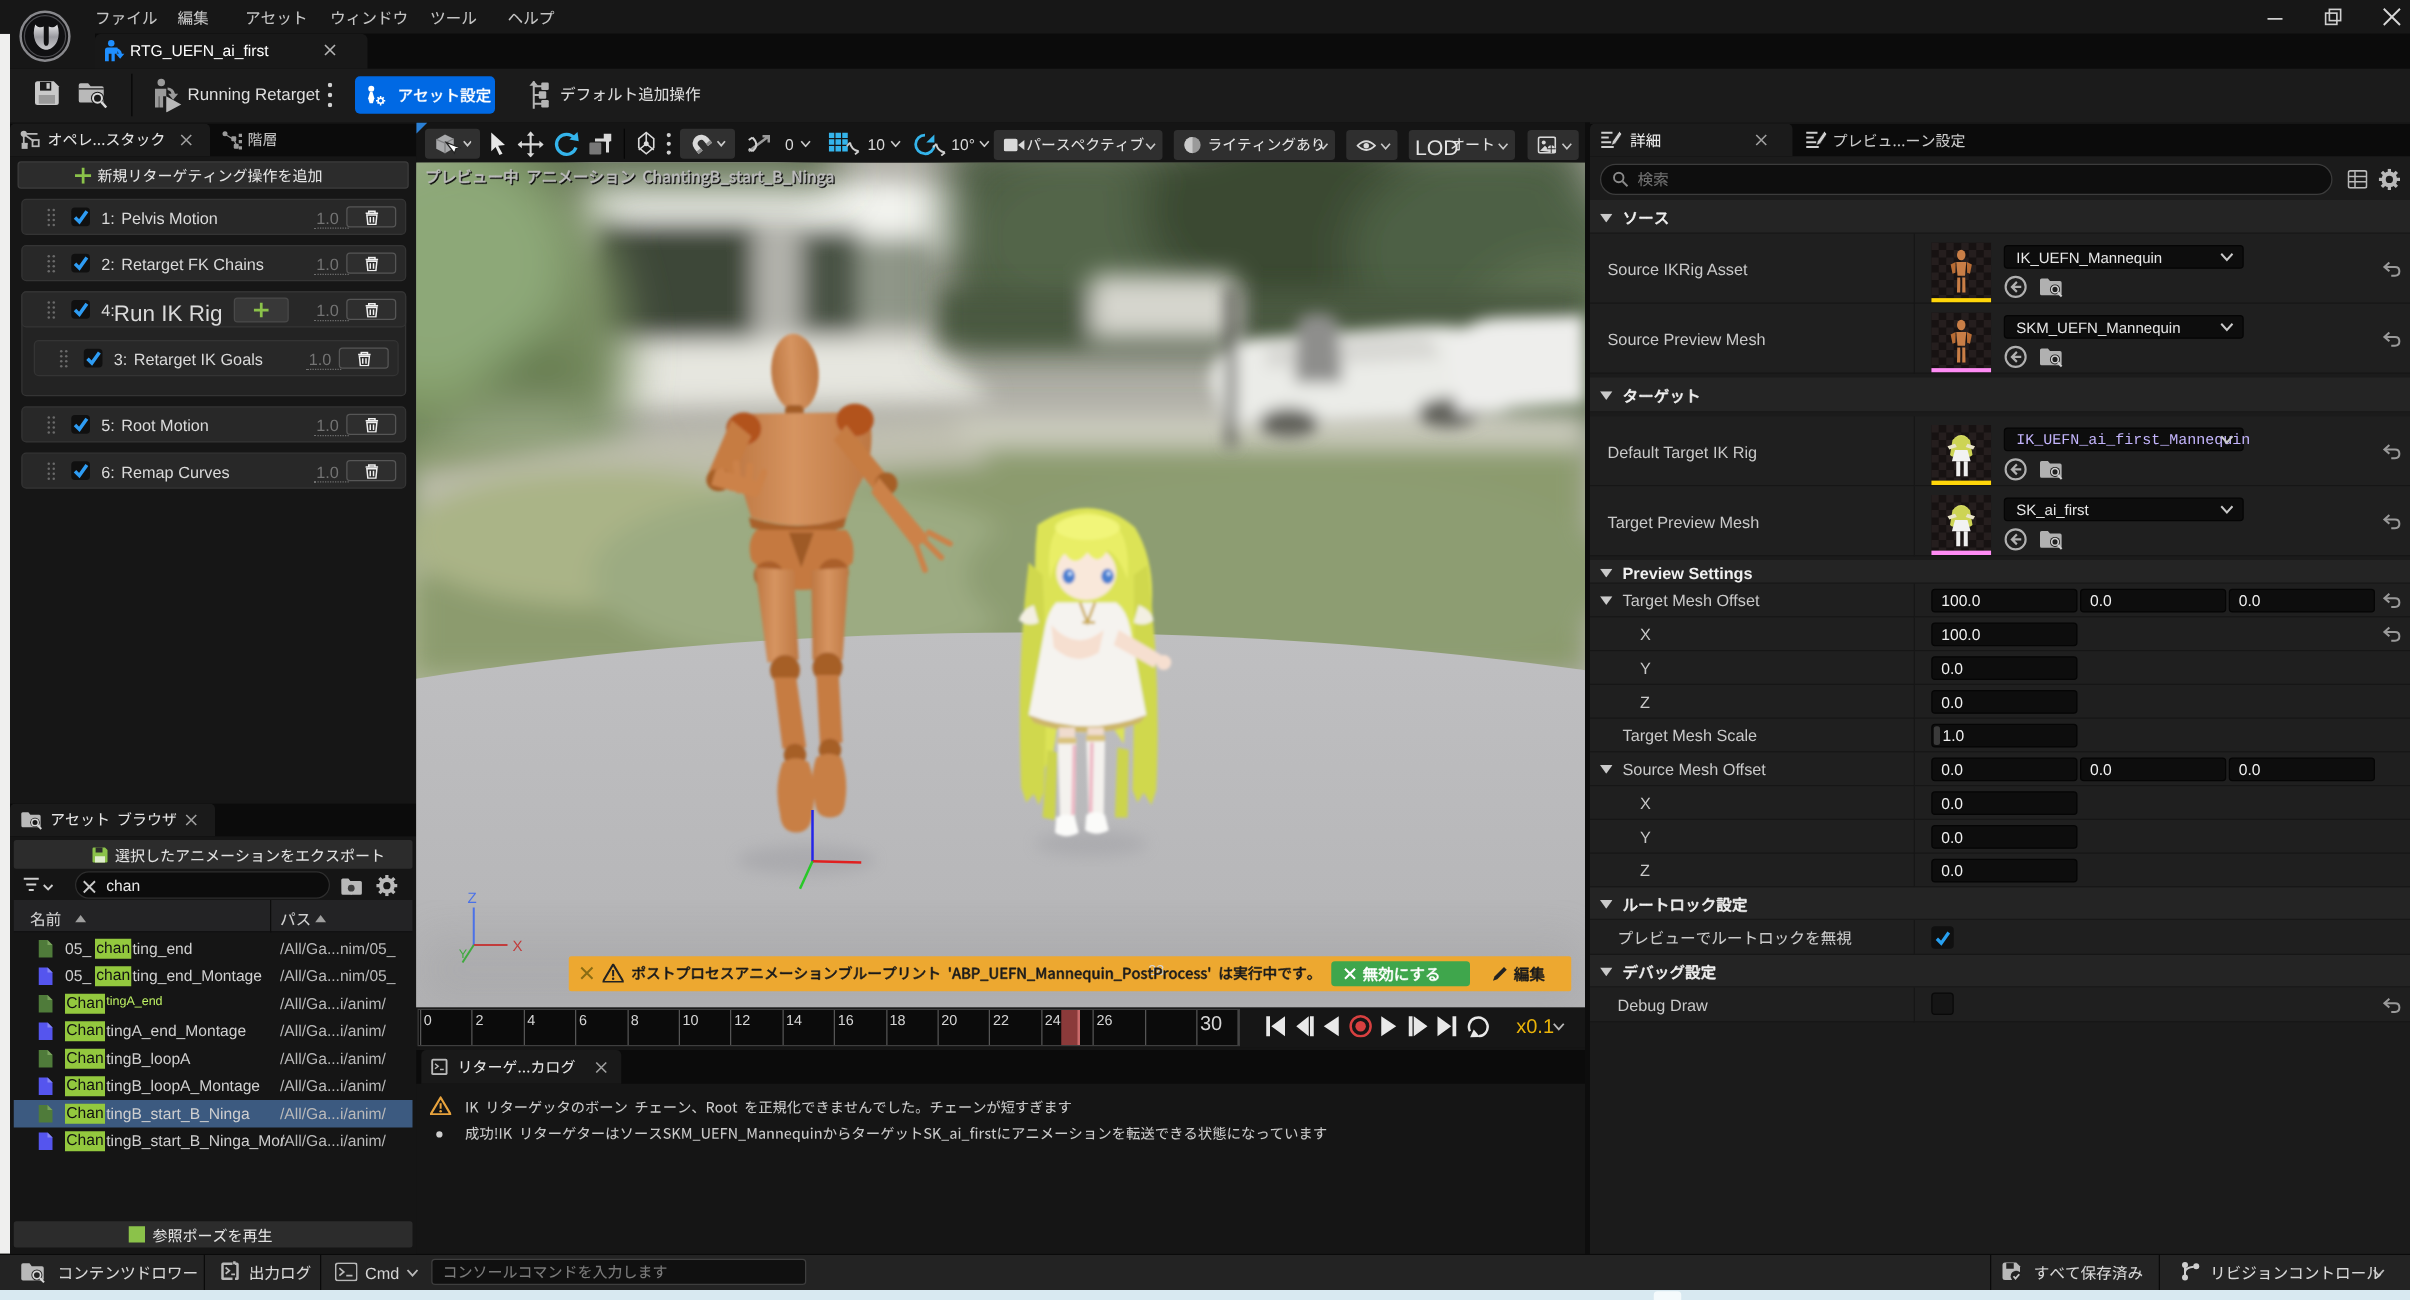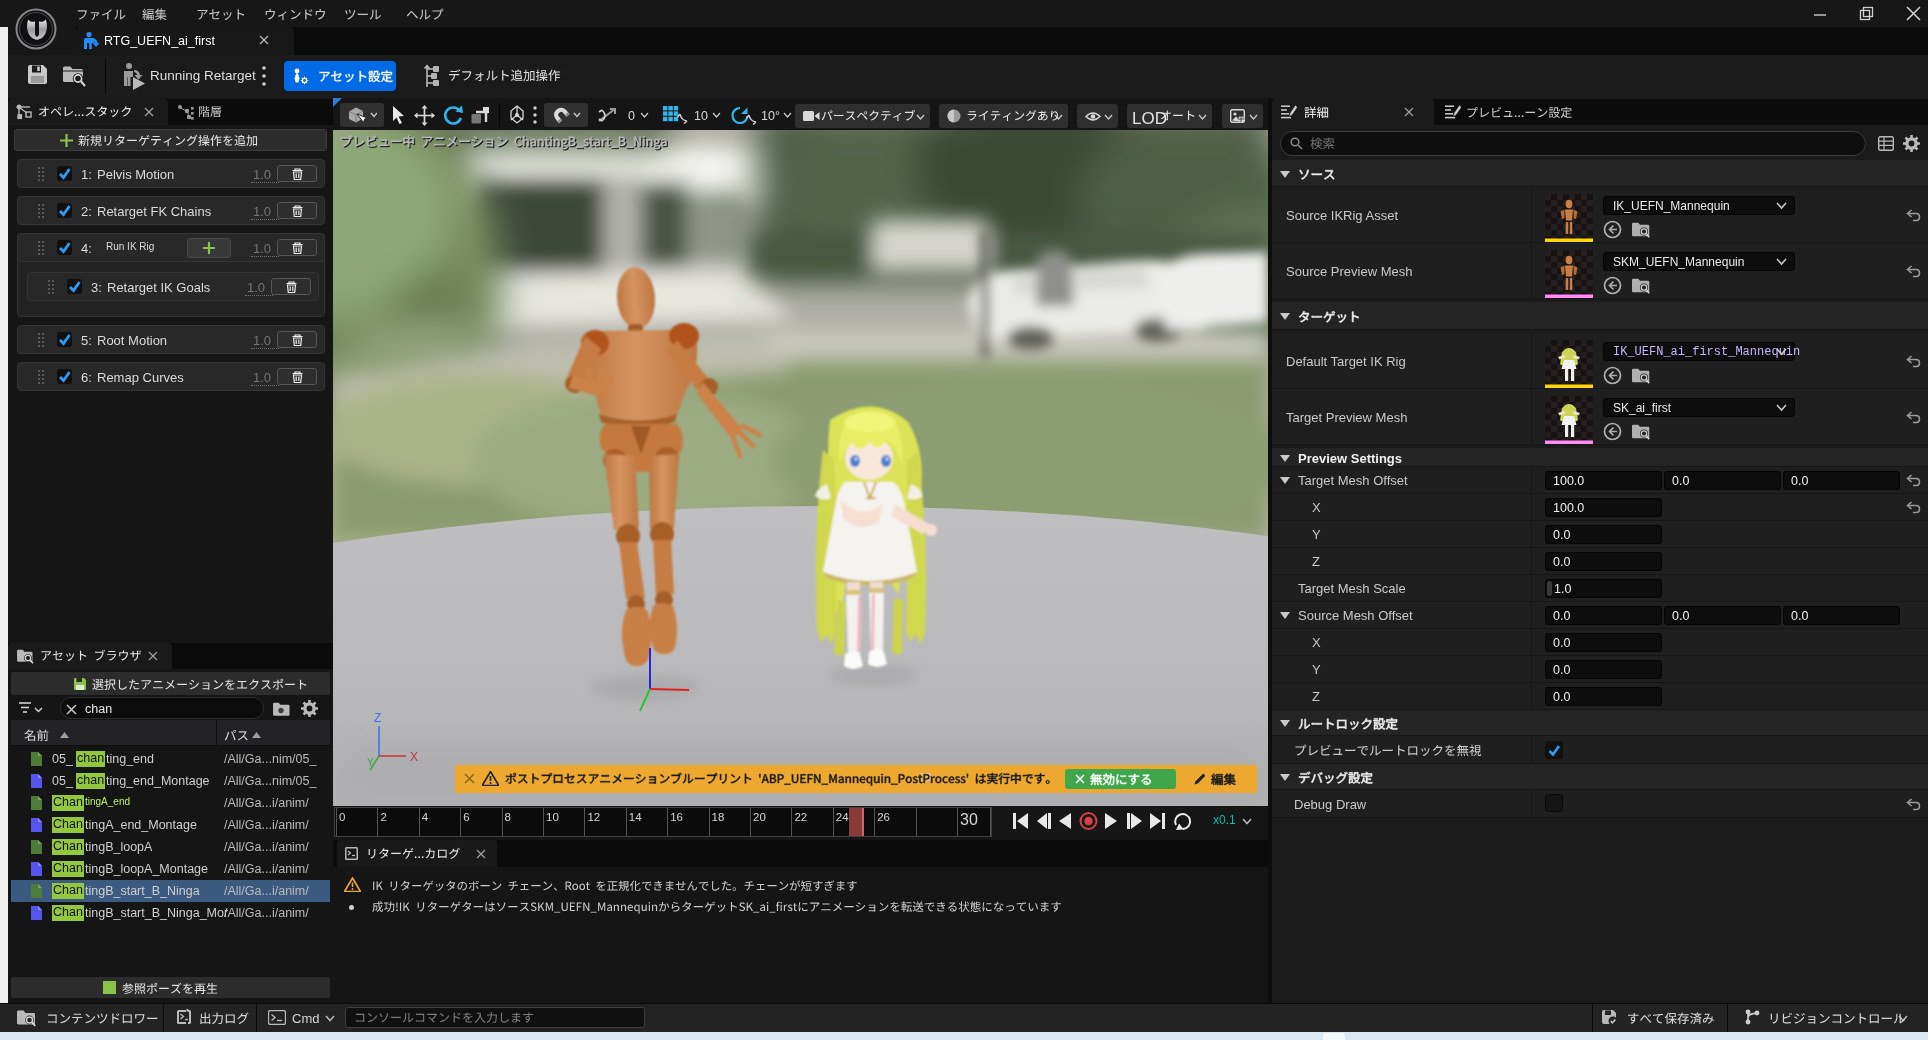--- a/index.html
+++ b/index.html
@@ -183,21 +183,21 @@
     <circle cx="6" cy="2" r="1" fill="#6a6a6a"></circle>
     <circle cx="6" cy="6" r="1" fill="#6a6a6a"></circle>
     <circle cx="6" cy="10" r="1" fill="#6a6a6a"></circle>
     <circle cx="6" cy="14" r="1" fill="#6a6a6a"></circle>
   </svg>
 <div style="position:absolute;left:57px;top:240px;width:15px;height:15px;background:#101010;border-radius:3px"></div>
 <svg style="position:absolute;left:58px;top:241px" width="13" height="13" viewBox="0 0 13 13">
     <path d="M2 7 l3.5 3.5 6-8.5" stroke="#2e9cf3" stroke-width="2.8" fill="none"></path>
   </svg>
 <div style="position:absolute;left:81px;top:242px;font-size:13px;color:#dadada;font-weight:400;line-height:1;white-space:pre;">4:</div>
-<div style="position:absolute;left:106px;top:242px;font-size:10px;color:#dadada;font-weight:400;line-height:1;white-space:pre;">Run IK Rig</div>
+<div style="position:absolute;left:91px;top:242px;font-size:18px;color:#dadada;font-weight:400;line-height:1;white-space:pre;">Run IK Rig</div>
 <div style="position:absolute;left:187px;top:238px;width:44px;height:20px;background:#383838;border:1px solid #494949;border-radius:3px"></div>
 <svg style="position:absolute;left:203px;top:242px" width="12" height="12" viewBox="0 0 12 12">
     <path d="M6 0 v12 M0 6 h12" stroke="#8bc24a" stroke-width="2.2"></path>
   </svg>
 <div style="position:absolute;left:253px;top:242px;font-size:13px;color:#737373;font-weight:400;line-height:1;white-space:pre;">1.0</div>
 <div style="position:absolute;left:251px;top:256px;width:28px;height:0;border-bottom:1px dotted #6e6e6e"></div>
 <div style="position:absolute;left:277px;top:239px;width:40px;height:17px;background:#2e2e2e;border:1px solid #565656;border-radius:3px"></div>
 <svg style="position:absolute;left:292px;top:242px" width="11" height="12" viewBox="0 0 11 12">
     <path d="M0.5 2.5 h10 M3 2.5 v-1.5 h5 v1.5 M1.5 4 l0.8 7.5 h6.4 l0.8-7.5z M4.2 5.5 v4.5 M6.8 5.5 v4.5" stroke="#efefef" stroke-width="1.2" fill="none"></path>
   </svg>
@@ -1183,21 +1183,21 @@
 <svg style="position:absolute;left:1126px;top:812px" width="17" height="18" viewBox="0 0 17 18">
     <path d="M1 1 h3 v16 h-3z M5 1 l11 8 -11 8z" fill="#e8e8e8"></path>
   </svg>
 <svg style="position:absolute;left:1149px;top:812px" width="17" height="18" viewBox="0 0 17 18">
     <path d="M1 1 l11 8 -11 8z M13 1 h3 v16 h-3z" fill="#e8e8e8"></path>
   </svg>
 <svg style="position:absolute;left:1172px;top:812px" width="22" height="18" viewBox="0 0 22 18">
     <path d="M4 13 A7.5 7.5 0 1 1 11 17" fill="none" stroke="#e8e8e8" stroke-width="2"></path>
     <path d="M4 18 l8-0.5 -5-6z" fill="#e8e8e8"></path>
   </svg>
-<div style="position:absolute;left:1213px;top:814px;font-size:12px;color:#14b8a6;font-weight:400;line-height:1;white-space:pre;">x0.1</div>
+<div style="position:absolute;left:1213px;top:814px;font-size:16px;color:#eab308;font-weight:400;line-height:1;white-space:pre;">x0.1</div>
 <svg style="position:absolute;left:1242px;top:818px" width="10" height="7" viewBox="0 0 10 7">
     <path d="M1 1 l4 4.5 4-4.5" stroke="#b9b9b9" stroke-width="1.5" fill="none"></path>
   </svg>
 <div style="position:absolute;left:333px;top:838px;width:935px;height:165px;background:#151515"></div>
 <div style="position:absolute;left:333px;top:840px;width:935px;height:27px;background:#0b0b0b"></div>
 <div style="position:absolute;left:337px;top:840px;width:160px;height:27px;background:#191919;border-radius:4px 4px 0 0"></div>
 <svg style="position:absolute;left:344px;top:846px" width="16" height="16" viewBox="0 0 16 16">
     <rect x="1" y="1" width="13" height="13" rx="1.5" fill="#b9b9b9"></rect>
     <rect x="2.5" y="2.5" width="10" height="10" fill="#191919"></rect>
     <path d="M4 5 l2.5 2 -2.5 2" stroke="#b9b9b9" stroke-width="1.2" fill="none"></path>

